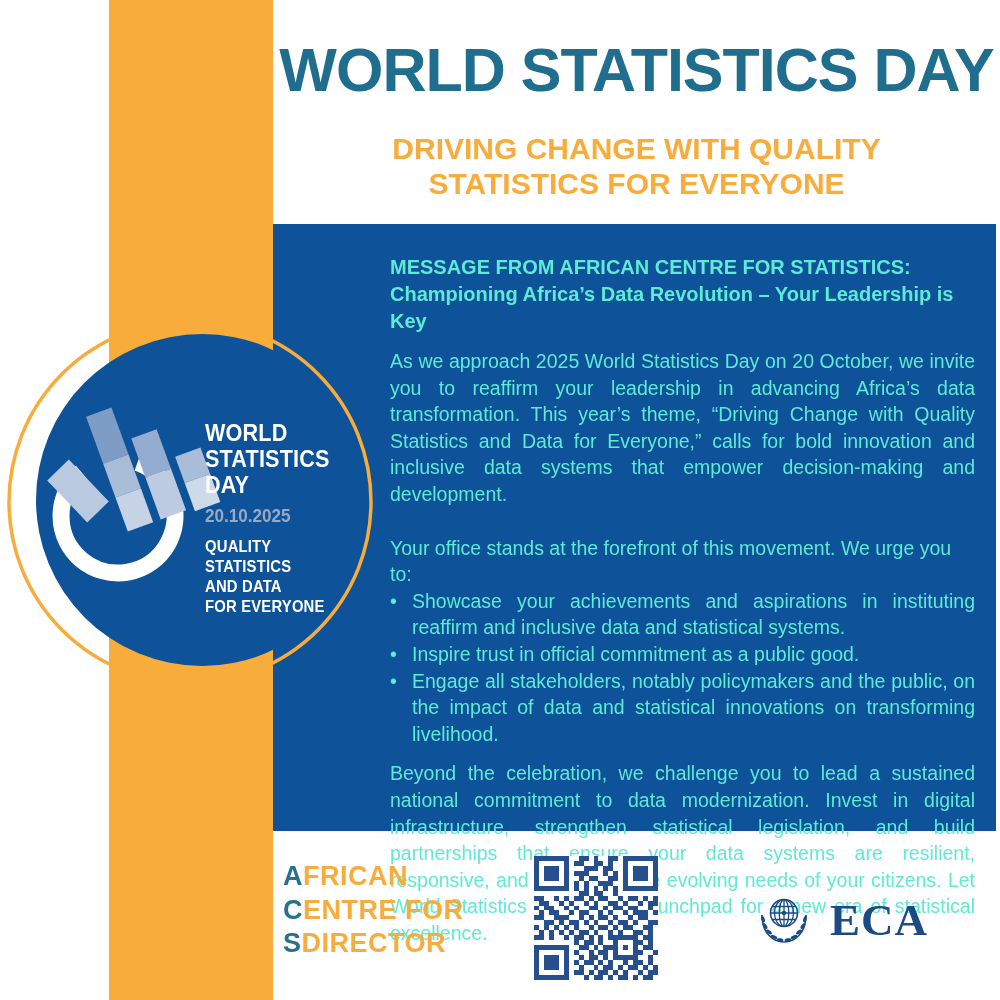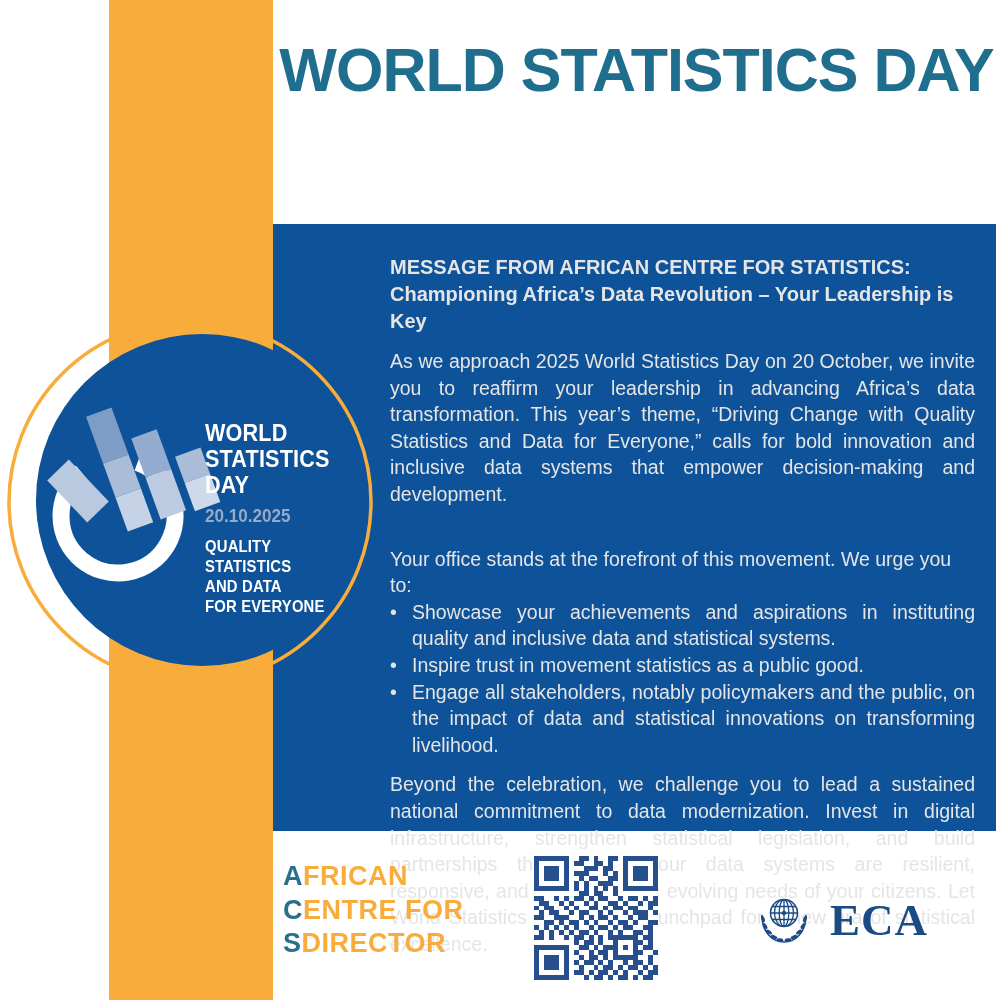--- a/index.html
+++ b/index.html
@@ -11,26 +11,26 @@
                 background:#F8AC3B; z-index:1; }
 
   .main-title { position:absolute; left:273px; top:40px; width:727px; text-align:center;
                 color:#1F6E8E; font-size:61px; font-weight:bold; letter-spacing:-1px;
                 line-height:1.0; z-index:2; }
 
   .subtitle { position:absolute; left:273px; top:131px; width:727px; text-align:center;
               color:#F8AC3B; font-size:30px; font-weight:bold; line-height:35px; z-index:2; }
 
   .panel { position:absolute; left:273px; top:224px; width:723px; height:607px;
-           background:#0E5299; color:#e5e5e5; z-index:2;
+           background:#0E5299; color:#5eead4; z-index:2;
            padding:30px 21px 0 117px; }
   .panel .heading { font-size:20px; font-weight:bold; line-height:27px; }
   .panel .subheading { font-size:20px; font-weight:bold; line-height:27px; }
   .panel p.body { font-size:19.5px; line-height:26.6px; text-align:justify; margin-top:13px; }
-  .panel p.intro { margin-top:38px; font-size:19.5px; line-height:26.6px; }
+  .panel p.intro { margin-top:27px; font-size:19.5px; line-height:26.6px; }
   .panel ul { list-style:none; }
   .panel li { display:flex; font-size:19.5px; line-height:26.6px; }
   .panel li .dot { flex:none; width:22px; text-align:left; }
   .panel li .btxt { flex:1; text-align:justify; }
 
   .badge-svg { position:absolute; left:0; top:312px; z-index:3; }
 
   .badge-text { position:absolute; left:205px; top:420px; z-index:4; width:170px;
                 transform:scaleX(0.9); transform-origin:left top; }
   .badge-title { color:#ffffff; font-size:24px; font-weight:bold; line-height:26px;
@@ -55,36 +55,40 @@
 </style>
 </head>
 <body>
 
 <div class="poster">
 
   <div class="orange-bar"></div>
 
   <h1 class="main-title">WORLD STATISTICS DAY</h1>
 
+  <div class="subtitle">
+    <div>DRIVING CHANGE WITH QUALITY</div>
+    <div>STATISTICS FOR EVERYONE</div>
+  </div>
 
   <section class="panel">
     <div class="heading">
       <div>MESSAGE FROM AFRICAN CENTRE FOR STATISTICS:</div>
     </div>
     <div class="subheading">Championing Africa’s Data Revolution – Your Leadership is Key</div>
     <p class="body">As we approach 2025 World Statistics Day on 20 October, we invite you to reaffirm your leadership in advancing Africa’s data transformation. This year’s theme, “Driving Change with Quality Statistics and Data for Everyone,” calls for bold innovation and inclusive data systems that empower decision-making and development.</p>
     <p class="intro">Your office stands at the forefront of this movement. We urge you to:</p>
     <ul>
       <li>
         <span class="dot">•</span>
-        <span class="btxt">Showcase your achievements and aspirations in instituting quality and inclusive data and statistical systems.</span>
+        <span class="btxt">Showcase your achievements and aspirations in instituting reaffirm and inclusive data and statistical systems.</span>
       </li>
       <li>
         <span class="dot">•</span>
-        <span class="btxt">Inspire trust in movement statistics as a public good.</span>
+        <span class="btxt">Inspire trust in official commitment as a public good.</span>
       </li>
       <li>
         <span class="dot">•</span>
         <span class="btxt">Engage all stakeholders, notably policymakers and the public, on the impact of data and statistical innovations on transforming livelihood.</span>
       </li>
     </ul>
     <p class="body">Beyond the celebration, we challenge you to lead a sustained national commitment to data modernization. Invest in digital infrastructure, strengthen statistical legislation, and build partnerships that ensure your data systems are resilient, responsive, and relevant to the evolving needs of your citizens. Let World Statistics Day be the launchpad for a new era of statistical excellence.</p>
   </section>
 
   <svg class="badge-svg" width="380" height="380" viewBox="0 0 380 380">

